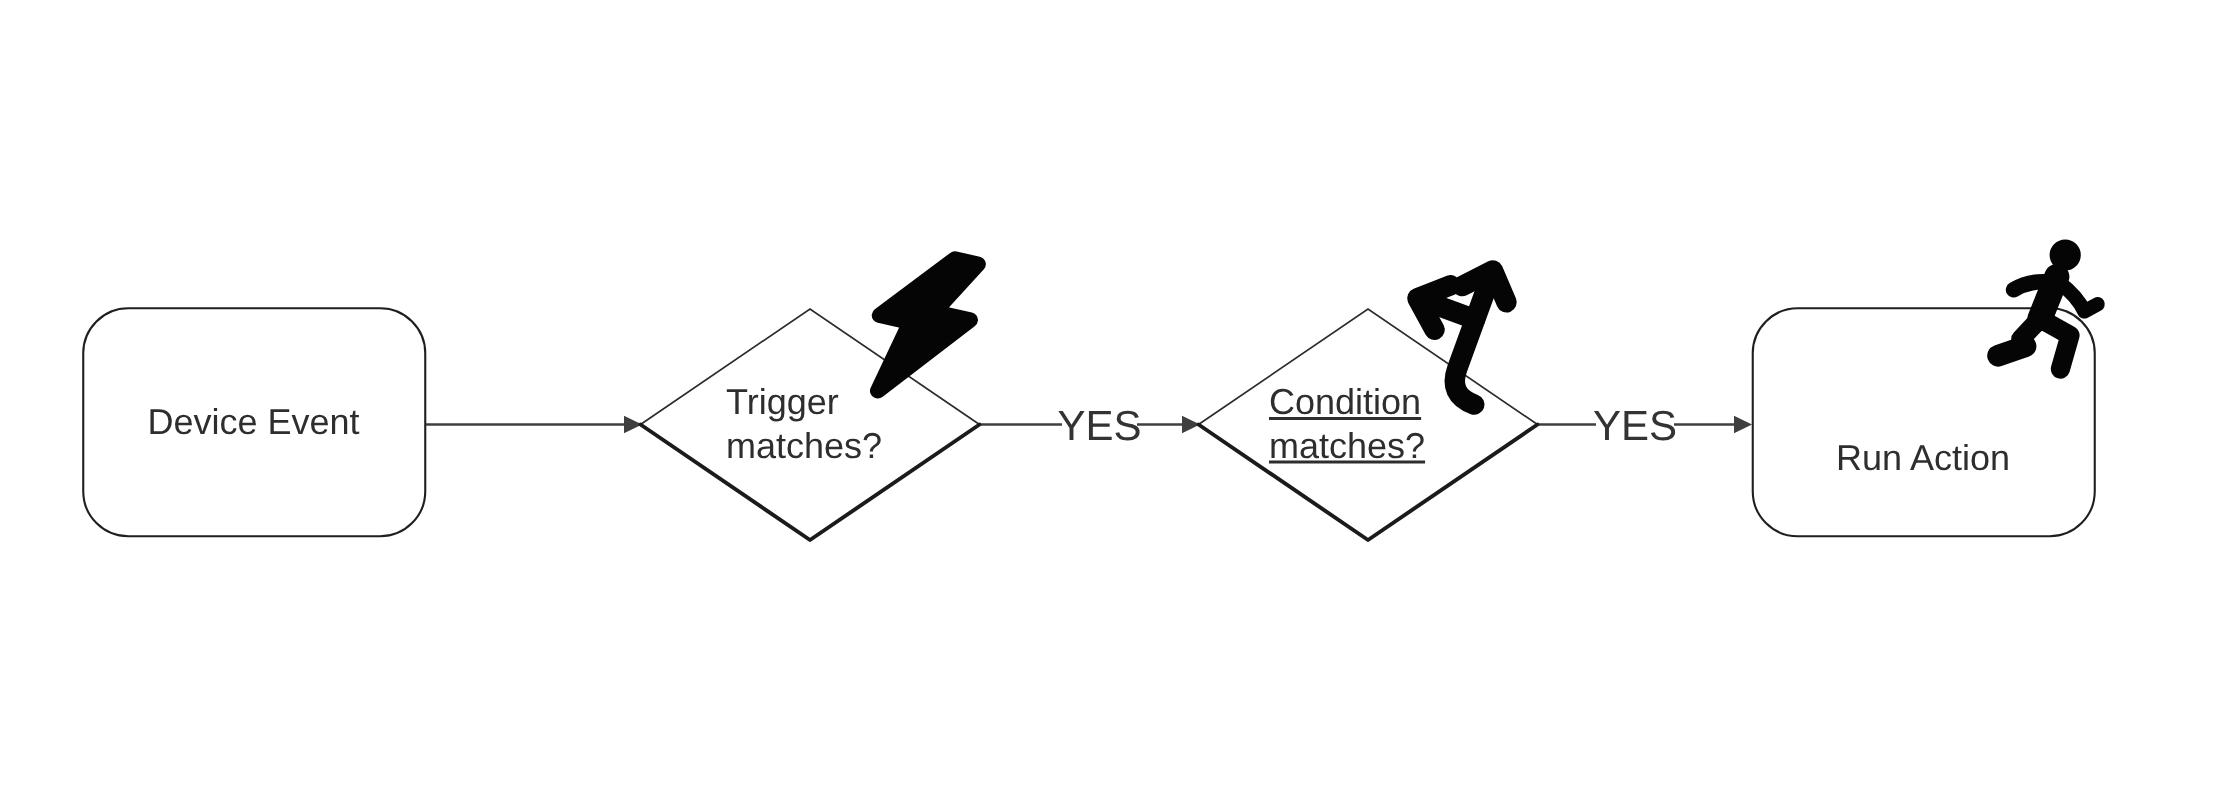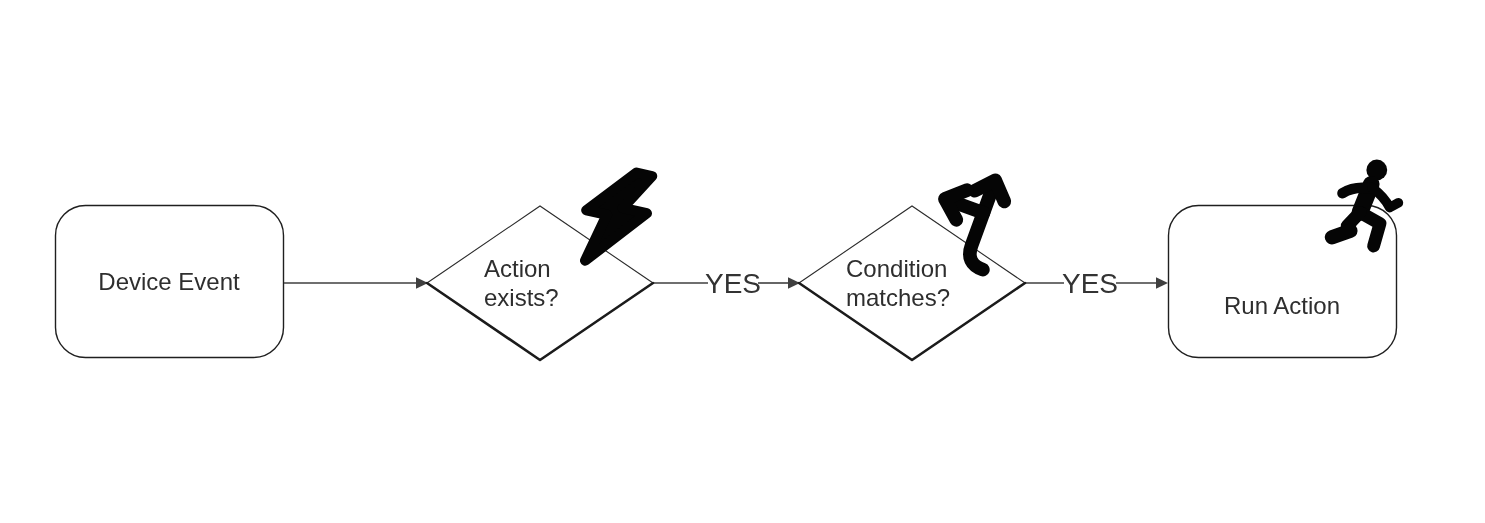--- a/index.html
+++ b/index.html
@@ -52,20 +52,21 @@
   .node-label.diamond2 {
     left: 799px; top: 206px; width: 226px; height: 154px;
   }
   .node-label .wrap-narrow {
     display: inline-block;
     max-width: 112px;
   }
   .node-label .wrap-mid {
     display: inline-block;
     max-width: 132px;
+    text-decoration: underline;
   }
   .edge-label {
     position: absolute;
     transform: translate(-50%, -50%);
     color: #333333;
     font-size: 28px;
     white-space: nowrap;
   }
   .edge-label.yes1 { left: 733px; top: 284px; }
   .edge-label.yes2 { left: 1090px; top: 284px; }
@@ -134,21 +135,21 @@
       </g>
     </g>
   </svg>
 
   <div class="text-layer">
     <div class="node-label device">
       <span>Device Event</span>
     </div>
 
     <div class="node-label diamond1">
-      <span class="wrap-narrow">Action exists?</span>
+      <span class="wrap-narrow">Trigger matches?</span>
     </div>
 
     <span class="edge-label yes1">YES</span>
 
     <div class="node-label diamond2">
       <span class="wrap-mid">Condition matches?</span>
     </div>
 
     <span class="edge-label yes2">YES</span>
 

